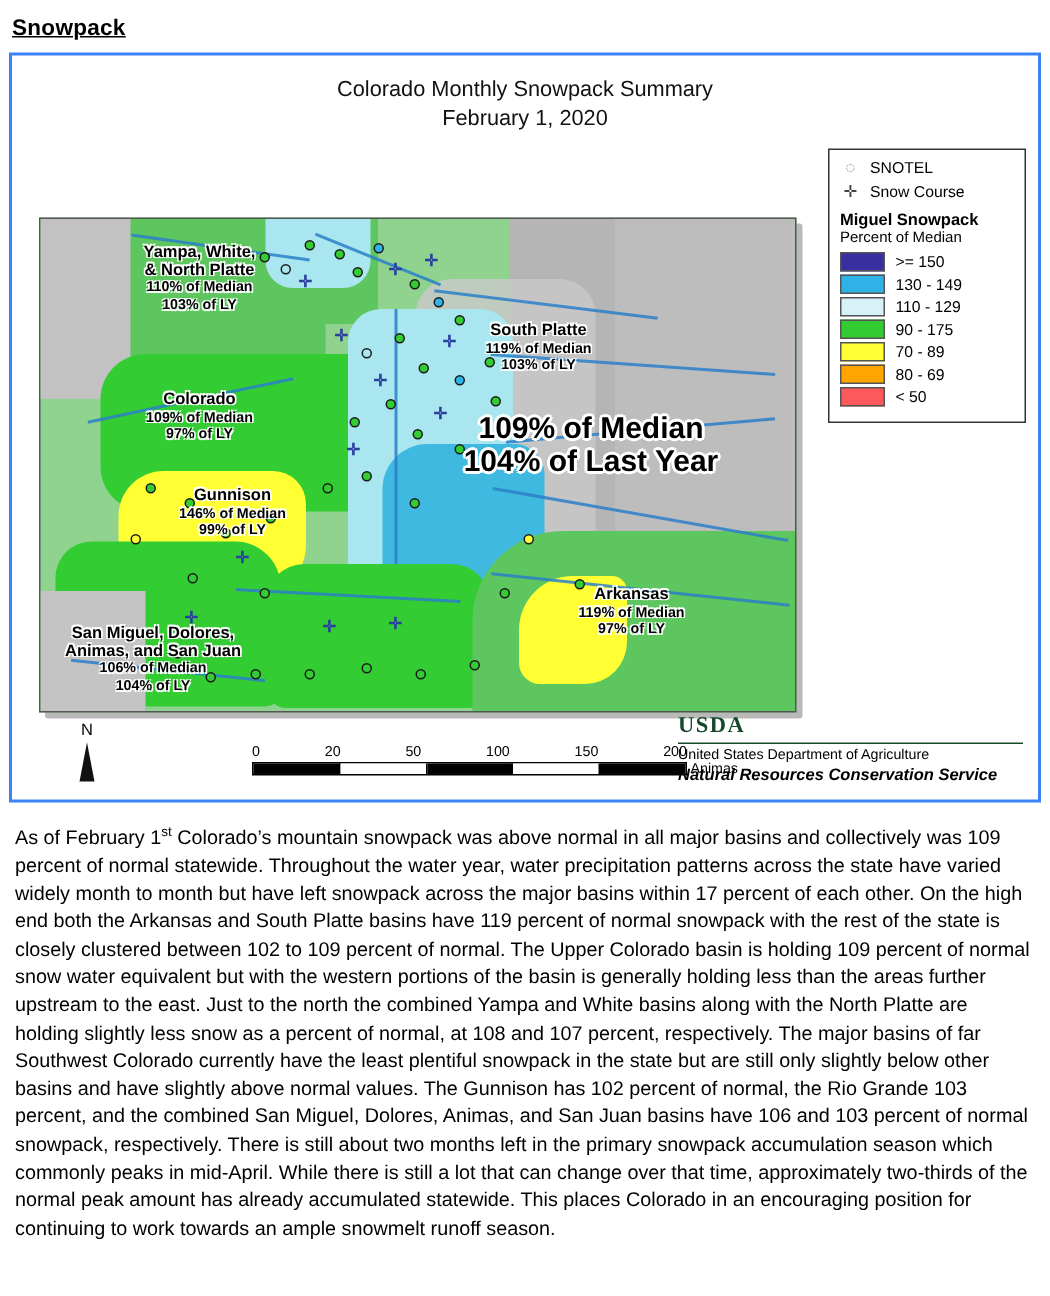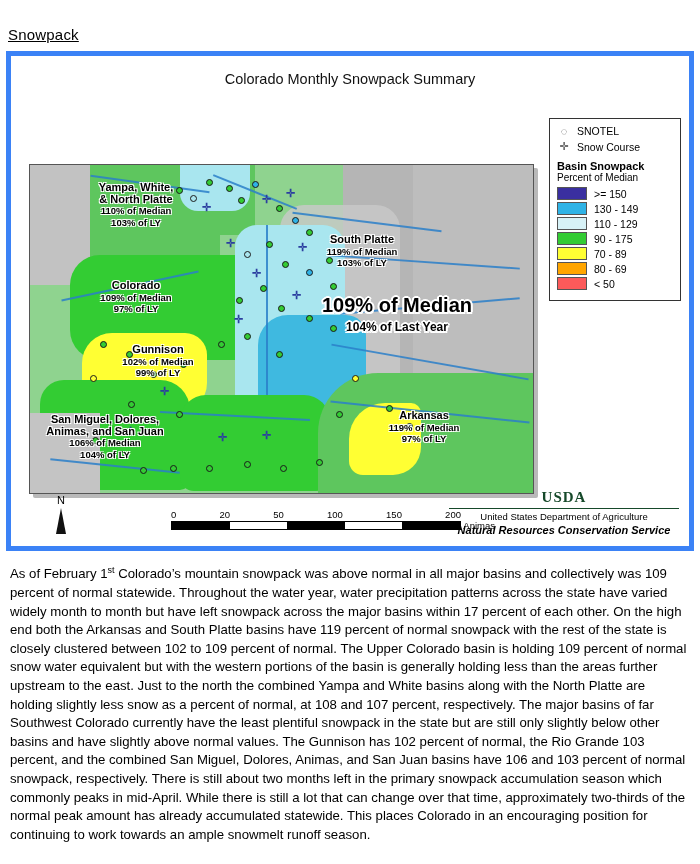--- a/index.html
+++ b/index.html
@@ -12,31 +12,31 @@
     font-family: "Liberation Sans", sans-serif;
     color: #000;
   }
   .page {
     width: 700px;
     box-sizing: border-box;
     padding: 6px 6px 10px 6px;
   }
   .section-title {
     font-size: 15px;
-    font-weight: normal;
+    font-weight: bold;
     text-decoration: underline;
-    margin: 20px 0 8px 2px;
+    margin: 4px 0 8px 2px;
     letter-spacing: 0.2px;
   }
   .map-frame {
     position: relative;
     width: 688px;
     height: 500px;
     margin: 0 auto;
-    border: 5px solid #3b82f6;
+    border: 2px solid #3b82f6;
     box-sizing: border-box;
     background: #ffffff;
     overflow: hidden;
   }
   .map-title {
     position: absolute;
     top: 14px;
     left: 0;
     width: 100%;
     text-align: center;
@@ -182,21 +182,21 @@
     font-weight: bold;
     color: #000;
     text-shadow:
       -1.5px -1.5px 0 #fff, 1.5px -1.5px 0 #fff,
       -1.5px  1.5px 0 #fff, 1.5px  1.5px 0 #fff,
       0 2px 0 #fff, 2px 0 0 #fff, -2px 0 0 #fff, 0 -2px 0 #fff;
     line-height: 22px;
   }
   .statewide .sw1 { font-size: 17px; }
   .statewide .sw2 { font-size: 20px; }
-  .statewide .sw3 { font-size: 12px; }
+  .statewide .sw3 { font-size: 20px; }
 
   
   .dot {
     position: absolute;
     width: 7px; height: 7px;
     border-radius: 50%;
     border: 1px solid #1a1a1a;
     box-sizing: border-box;
   }
   .plus {
@@ -295,21 +295,21 @@
   .scale-units {
     position: absolute;
     right: -34px;
     bottom: -1px;
     font-size: 9.5px;
   }
   .usda {
     position: absolute;
     right: 10px;
     bottom: 10px;
-    text-align: center;
+    text-align: left;
     width: 230px;
   }
   .usda-logo {
     font-size: 15px;
     font-weight: bold;
     letter-spacing: 1px;
     color: #16492a;
     font-family: "Liberation Serif", serif;
   }
   .usda-line1 { font-size: 9.5px; margin-top: 1px; }
@@ -332,20 +332,21 @@
 <body>
 
 <div class="page">
 
   <div class="section-title">Snowpack</div>
 
   <div class="map-frame">
 
     <div class="map-title">
       <div>Colorado Monthly Snowpack Summary</div>
+      <div>February 1, 2020</div>
     </div>
 
     <div class="map-canvas">
       <div class="state-shadow"></div>
       <div class="state">
         <div class="reg r-east-gray"></div>
         <div class="reg r-east-gray2"></div>
         <div class="reg r-nw-green"></div>
         <div class="reg r-nw-gray"></div>
         <div class="reg r-green-tall-n"></div>
@@ -445,31 +446,31 @@
       </div>
 
       <div class="blabel" style="left:62px;top:166px;width:110px;">
         <div class="nm">Colorado</div>
         <div class="vl">109% of Median</div>
         <div class="vl">97% of LY</div>
       </div>
 
       <div class="blabel" style="left:84px;top:230px;width:110px;">
         <div class="nm">Gunnison</div>
-        <div class="vl">102% of Median</div>
+        <div class="vl">146% of Median</div>
         <div class="vl">99% of LY</div>
       </div>
 
       <div class="blabel" style="left:350px;top:296px;width:110px;">
         <div class="nm">Arkansas</div>
         <div class="vl">119% of Median</div>
         <div class="vl">97% of LY</div>
       </div>
 
-      <div class="blabel" style="left:6px;top:300px;width:160px;">
+      <div class="blabel" style="left:6px;top:322px;width:160px;">
         <div class="nm">San Miguel, Dolores,</div>
         <div class="nm">Animas, and San Juan</div>
         <div class="vl">106% of Median</div>
         <div class="vl">104% of LY</div>
       </div>
 
 
       <div class="statewide" style="left:268px;top:180px;width:220px;">
         <div class="sw2">109% of Median</div>
         <div class="sw3">104% of Last Year</div>
@@ -479,21 +480,21 @@
     <div class="legend">
       <div class="legend-row">
         <span class="legend-sym">◌</span>
         <span>SNOTEL</span>
       </div>
       <div class="legend-row">
         <span class="legend-sym">✛</span>
         <span>Snow Course</span>
       </div>
 
-      <div class="legend-head">Basin Snowpack</div>
+      <div class="legend-head">Miguel Snowpack</div>
       <div class="legend-sub">Percent of Median</div>
 
       <div class="swatch-row">
         <span class="swatch" style="background:#3a2fa0;"></span>
         <span class="swatch-label">&gt;= 150</span>
       </div>
       <div class="swatch-row">
         <span class="swatch" style="background:#2fb3e6;"></span>
         <span class="swatch-label">130 - 149</span>
       </div>

